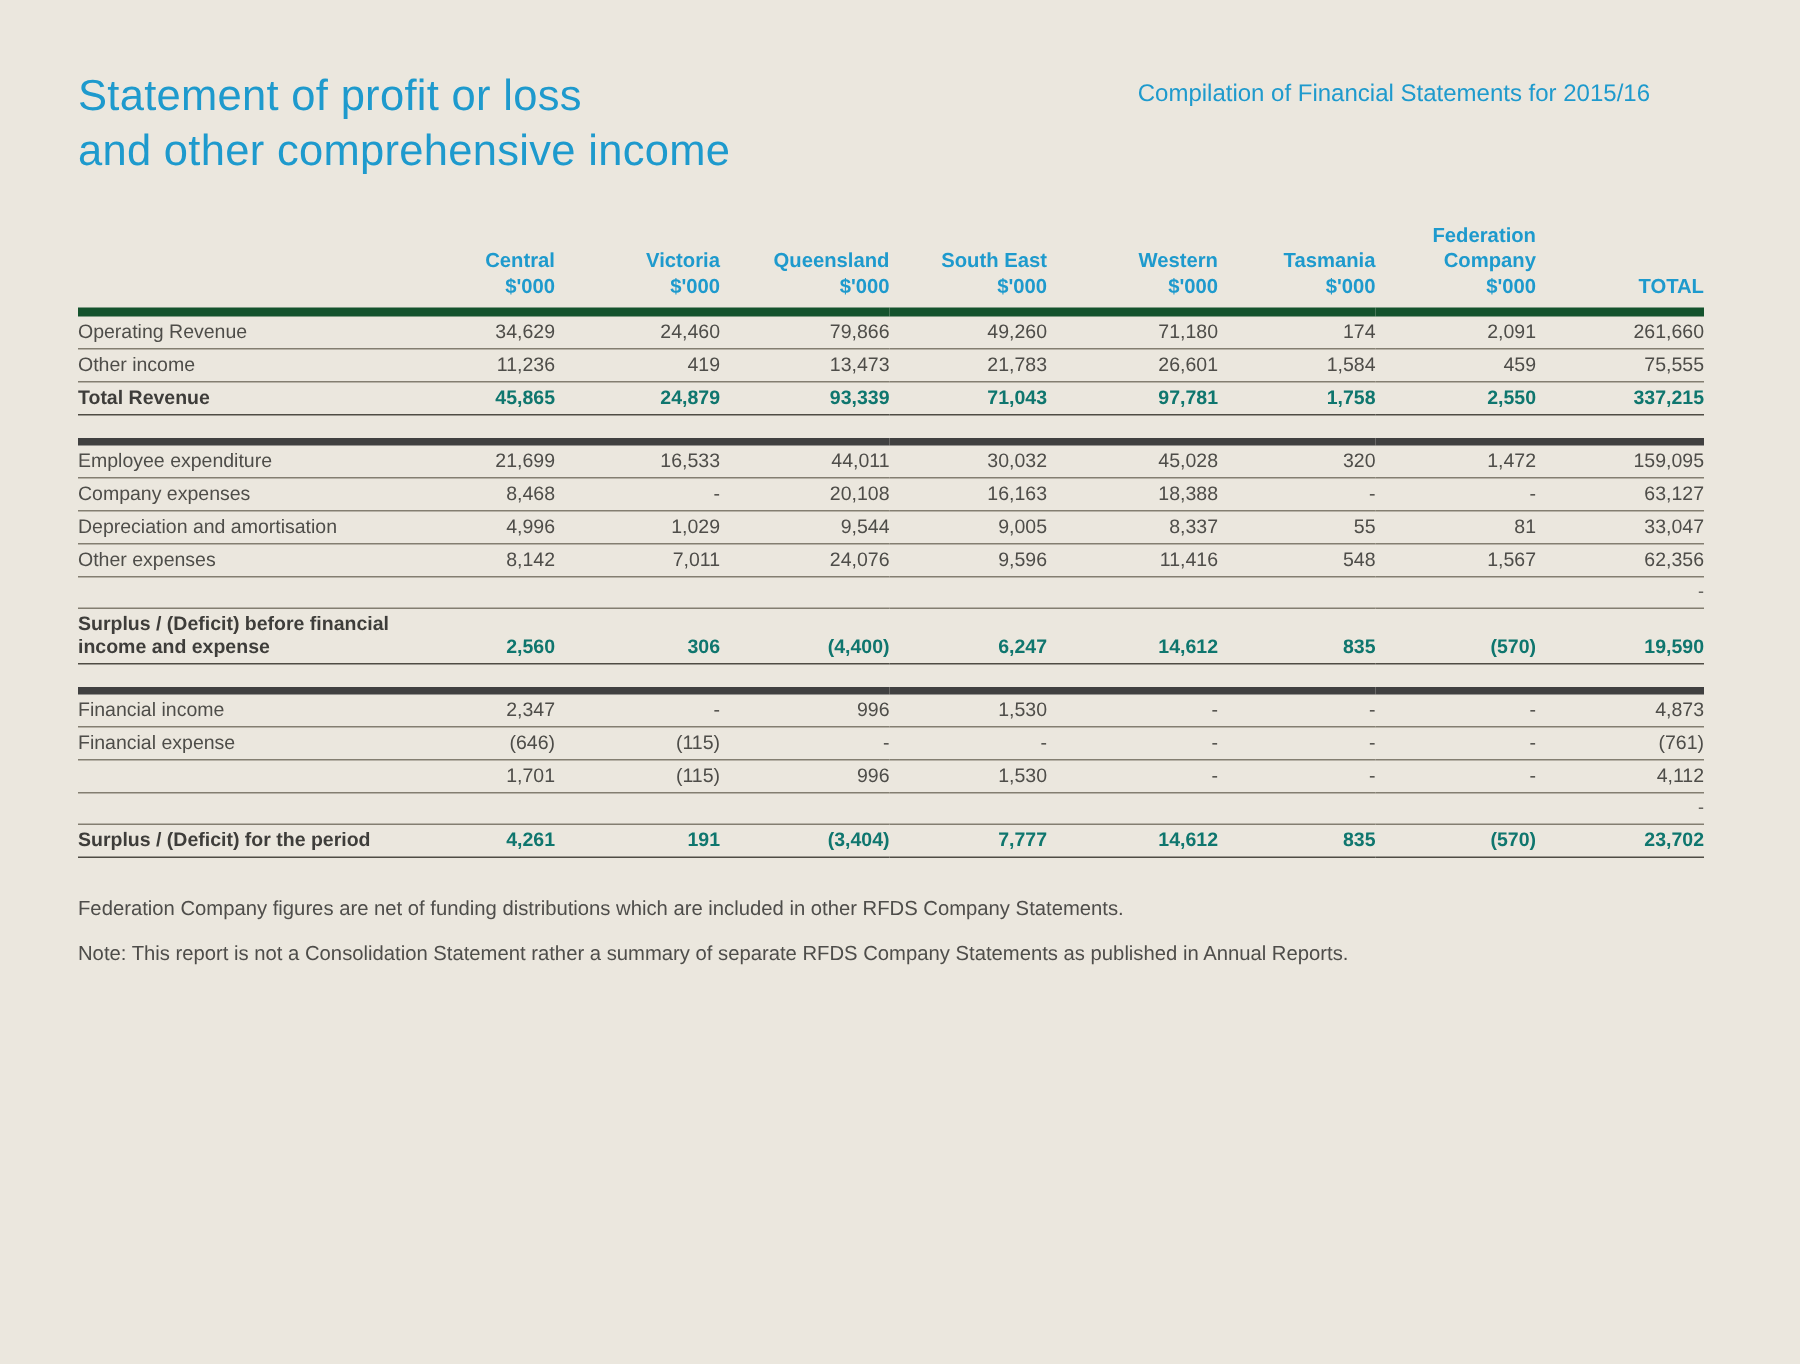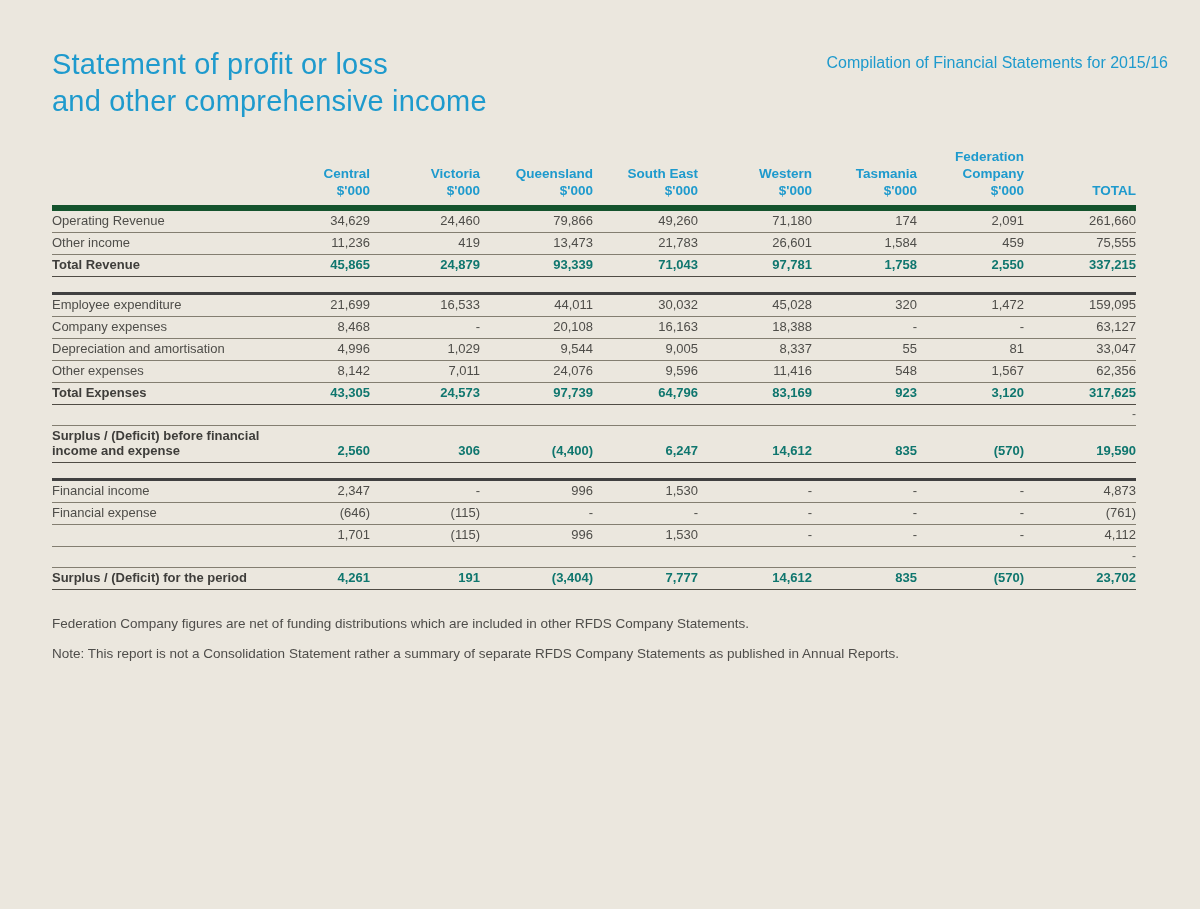--- a/index.html
+++ b/index.html
@@ -3,21 +3,21 @@
 <meta charset="utf-8">
 <style>
   html, body { margin: 0; padding: 0; }
   body {
     width: 1200px; height: 909px;
     background: #ebe7de;
     font-family: "Liberation Sans", sans-serif;
     color: #4e4d49;
     overflow: hidden;
   }
-  .page { padding: 46px 32px 0 52px; }
+  .page { padding: 46px 100px 0 52px; }
 
   .header-row { display: flex; justify-content: space-between; align-items: flex-start; }
   .title {
     color: #1e9acd; font-size: 29px; line-height: 37px;
     font-weight: 400; letter-spacing: 0.2px;
   }
   .compilation { color: #1e9acd; font-size: 16px; padding-top: 8px; }
   .subtitle {
     font-weight: bold; color: #4b4a46; font-size: 15px;
     margin-top: 16px; letter-spacing: 0.4px;
@@ -35,21 +35,21 @@
 
   td.label { text-align: left; white-space: pre; }
   td.num { text-align: right; }
 
   tr.data td { border-bottom: 1px solid #837e71; height: 13px; }
   tr.total td { border-bottom: 1px solid #4f4c44; height: 14px; }
   tr.total td.label { font-weight: bold; color: #3e3d3a; }
   tr.total td.num { font-weight: bold; color: #0f766e; margin-top: 12px; }
   tr.dash td { border-bottom: 1px solid #837e71; height: 8px; font-size: 12px; color: #5b5a56; }
   tr.gap td { height: 15px; padding: 0; }
-  tr.bt td { border-top: 3px solid #404040; }
+  tr.bt td { border-top: 5px solid #404040; }
 
   .notes { margin-top: 24px; }
   .notes p { font-size: 13.5px; color: #4e4d4a; margin: 0 0 10px 0; line-height: 20px; }
 </style>
 </head>
 <body>
 
 <div class="page">
 
   <div class="header-row">
@@ -192,31 +192,20 @@
           <td class="label">Other expenses</td>
           <td class="num">8,142</td>
           <td class="num">7,011</td>
           <td class="num">24,076</td>
           <td class="num">9,596</td>
           <td class="num">11,416</td>
           <td class="num">548</td>
           <td class="num">1,567</td>
           <td class="num">62,356</td>
         </tr>
-        <tr class="total">
-          <td class="label">Total Expenses</td>
-          <td class="num">43,305</td>
-          <td class="num">24,573</td>
-          <td class="num">97,739</td>
-          <td class="num">64,796</td>
-          <td class="num">83,169</td>
-          <td class="num">923</td>
-          <td class="num">3,120</td>
-          <td class="num">317,625</td>
-        </tr>
         <tr class="dash">
           <td class="label"></td>
           <td class="num"></td>
           <td class="num"></td>
           <td class="num"></td>
           <td class="num"></td>
           <td class="num"></td>
           <td class="num"></td>
           <td class="num"></td>
           <td class="num">-</td>

